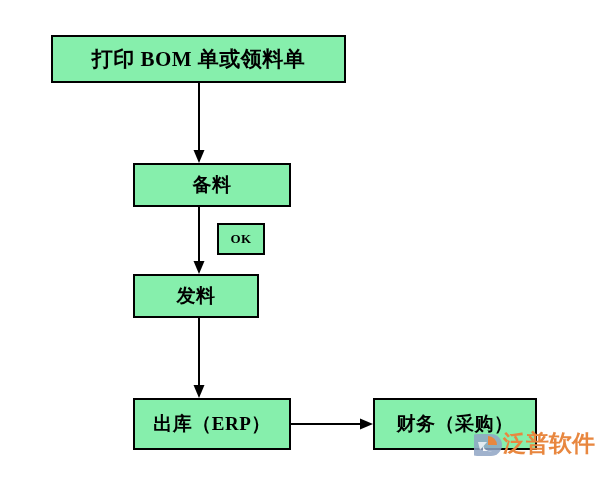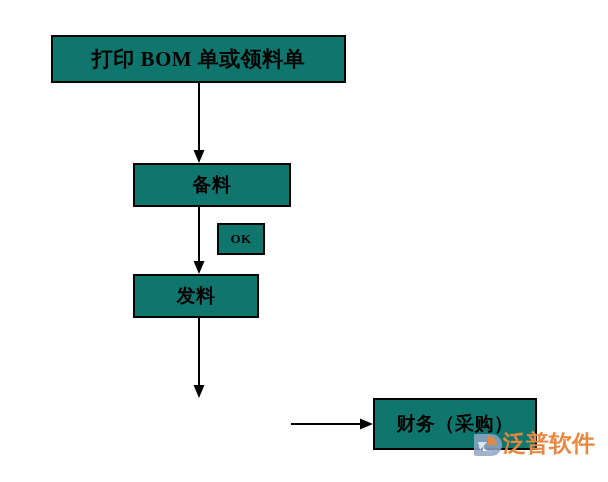--- a/index.html
+++ b/index.html
@@ -15,21 +15,21 @@
     position: relative;
     width: 608px;
     height: 482px;
     background: #ffffff;
     overflow: hidden;
   }
   .node {
     position: absolute;
     box-sizing: border-box;
     border: 2px solid #000000;
-    background: #0f766e;
+    background: #86efac;
     display: flex;
     align-items: center;
     justify-content: center;
     color: #000000;
     font-weight: bold;
     letter-spacing: 0.5px;
     white-space: nowrap;
   }
   .node-title {
     font-size: 21px;
@@ -128,20 +128,23 @@
     <span>发料</span>
   </div>
 
   <div class="conn" style="left:189px; top:318px; width:20px; height:80px;">
     <svg width="20" height="80" viewBox="0 0 20 80">
       <line x1="10" y1="0" x2="10" y2="72" stroke="#000000" stroke-width="2"></line>
       <polygon points="10,80 4.5,67 15.5,67" fill="#000000"></polygon>
     </svg>
   </div>
 
+  <div class="node node-wide" style="left:133px; top:398px; width:158px; height:52px;">
+    <span>出库（ERP）</span>
+  </div>
 
   <div class="conn" style="left:291px; top:414px; width:82px; height:20px;">
     <svg width="82" height="20" viewBox="0 0 82 20">
       <line x1="0" y1="10" x2="74" y2="10" stroke="#000000" stroke-width="2"></line>
       <polygon points="82,10 69,4.5 69,15.5" fill="#000000"></polygon>
     </svg>
   </div>
 
   <div class="node node-wide" style="left:373px; top:398px; width:164px; height:52px;">
     <span>财务（采购）</span>

